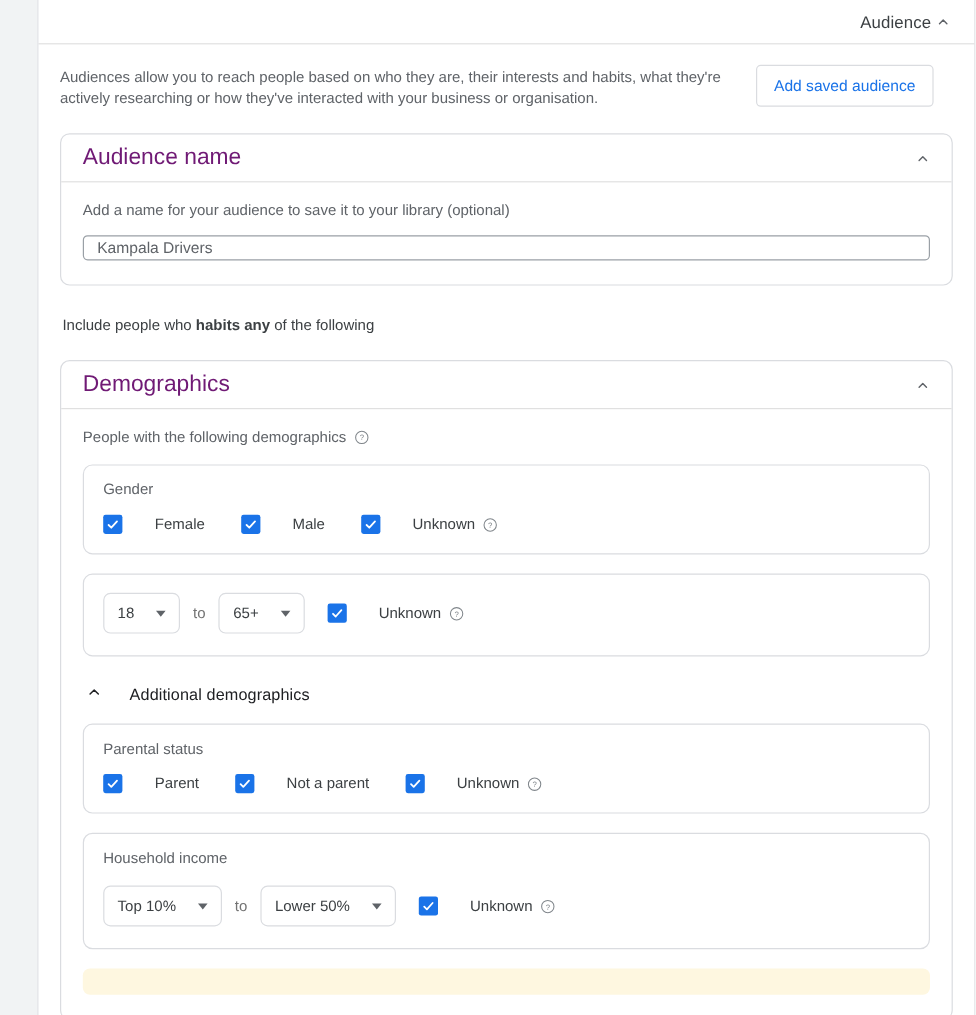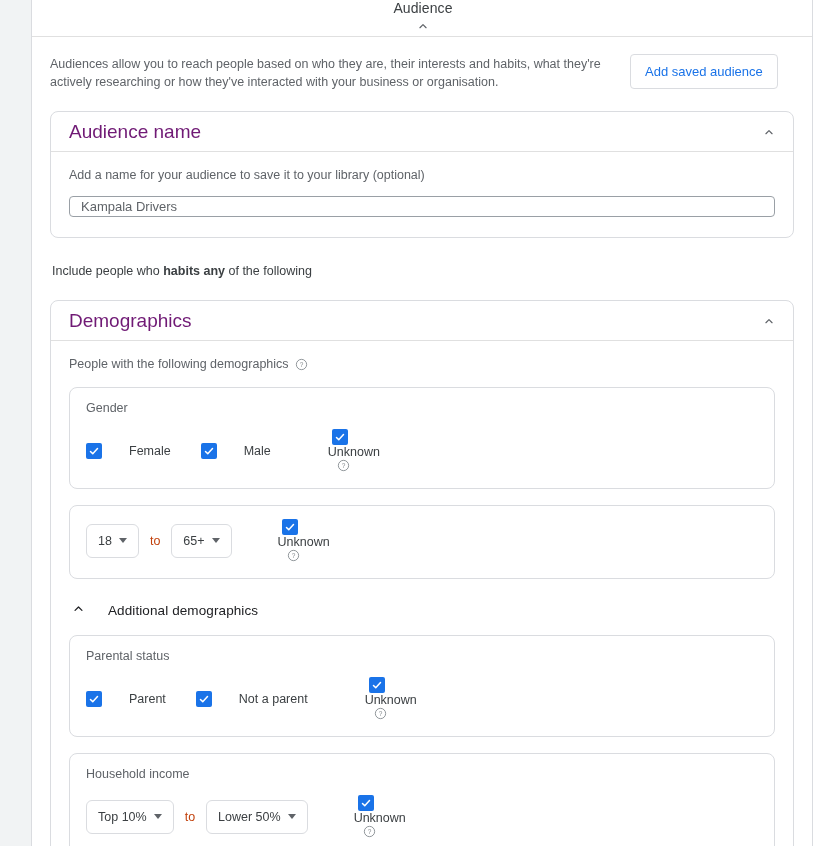--- a/index.html
+++ b/index.html
@@ -28,21 +28,20 @@
     border-radius: 0 0 8px 8px;
   }
 
   .card-header {
     display: flex;
     align-items: center;
     justify-content: flex-end;
     height: 37px;
     padding: 0 16px 0 18px;
     border-bottom: 1px solid #e0e0e0;
-    flex-direction: column;
   }
   .card-header .title {
     font-size: 14px;
     color: #3c4043;
     letter-spacing: .1px;
   }
 
   .chev {
     width: 20px; height: 20px;
     display: inline-flex; align-items: center; justify-content: center;
@@ -131,21 +130,21 @@
   }
   .group-label {
     font-size: 12.5px;
     color: #5f6368;
     margin-bottom: 14px;
   }
   .row { display: flex; align-items: center; }
 
   
   .cb-item { display: flex; align-items: center; margin-right: 30px; }
-  .cb-item:last-child { margin-right: 0; flex-direction: column; }
+  .cb-item:last-child { margin-right: 0; }
   .cb {
     width: 16px; height: 16px;
     border-radius: 2px;
     background: #1a73e8;
     display: inline-flex;
     align-items: center; justify-content: center;
     cursor: pointer;
     flex: none;
   }
   .cb svg { display: block; }
@@ -168,36 +167,36 @@
   
   .dd {
     min-width: 48px;
     height: 34px;
     border: 1px solid #dadce0;
     border-radius: 6px;
     background: #fff;
     display: inline-flex;
     align-items: center;
     justify-content: center;
-    gap: 7px;
+    gap: 18px;
     padding: 0 11px;
     font-size: 12.5px;
     color: #3c4043;
     cursor: pointer;
     white-space: nowrap;
   }
   .caret {
     width: 0; height: 0;
     border-left: 4.5px solid transparent;
     border-right: 4.5px solid transparent;
     border-top: 5px solid #5f6368;
   }
   .to-word {
     font-size: 12.5px;
-    color: #c2410c;
+    color: #737373;
     margin: 12px 11px;
   }
   .age-row .cb-item { margin-left: 19px; }
 
   
   .addl {
     display: inline-flex;
     align-items: center;
     gap: 22px;
     margin-top: 22px;

